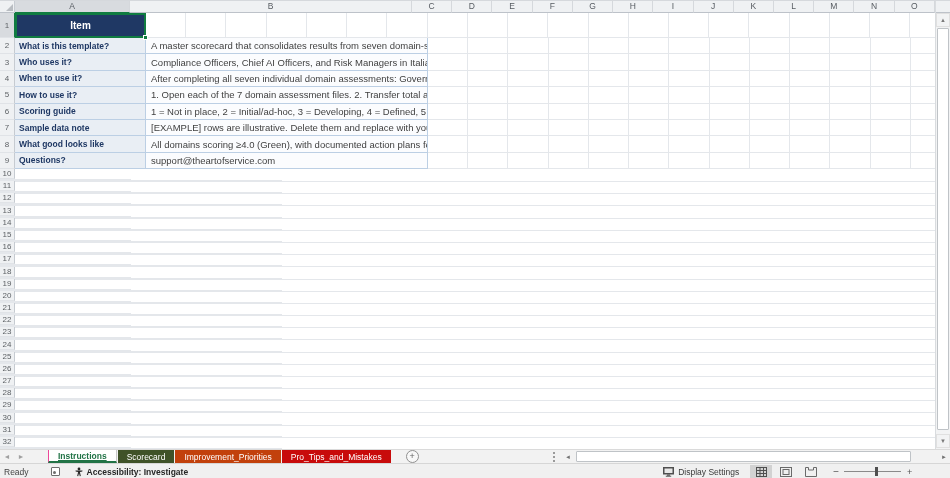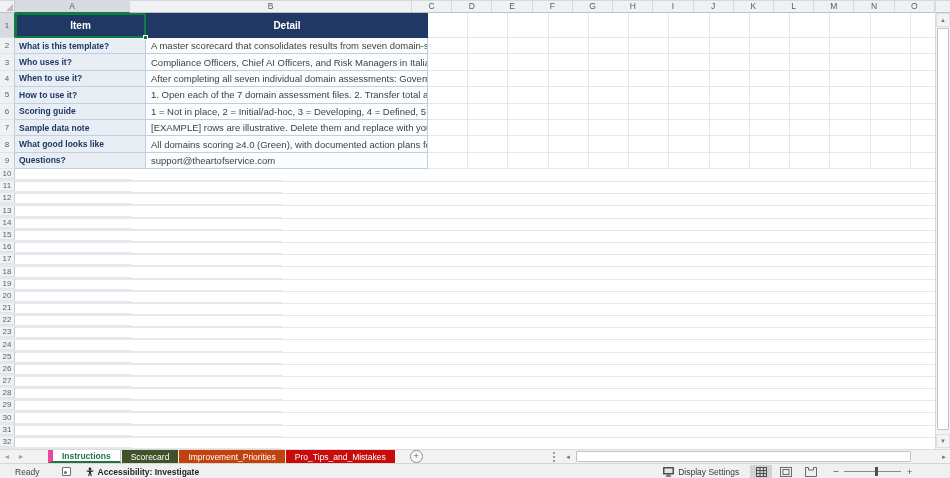--- a/index.html
+++ b/index.html
@@ -38,31 +38,31 @@
   .vs-corner { height:12px; background:#EFF1F3; border-bottom:1px solid #BDC2C9; }
   .vs-btn { height:14px; display:flex; align-items:center; justify-content:center; font-size:6px; color:#7A7A7A; background:#F2F3F4; border:1px solid #E0E0E0; cursor:default; }
   .vs-thumb { margin:1px 1px; height:402px; background:#FFFFFF; border:1px solid #BFC3C7; border-radius:1px; }
   .vs-btn.down { position:absolute; bottom:1px; left:0; right:0; }
 
   
   .tab-bar { position:absolute; left:0; top:448px; width:950px; height:14px; background:#F2F2F2; border-top:1px solid #DADADA; display:flex; align-items:stretch; font-size:8.5px; }
   .tab-nav { width:14px; display:flex; align-items:center; justify-content:center; color:#A0A0A0; font-size:7px; }
   .tabs { display:flex; margin-left:20px; }
   .tab { padding:0 9px; display:flex; align-items:center; white-space:nowrap; margin-right:1px; cursor:default; }
-  .tab.active { font-weight:bold; border-left:5px solid #ec4899; border-right:1px solid #C8C8C8; border-bottom:2px solid #217346; }
+  .tab.active { font-weight:bold; border-left:1px solid #ec4899; border-right:1px solid #C8C8C8; border-bottom:2px solid #217346;text-decoration:underline; }
   .new-sheet { width:13px; height:13px; margin:0 0 0 14px; align-self:center; border-radius:50%; border:1px solid #909090; color:#666; font-size:9px; line-height:10px; text-align:center; background:#F8F8F8; }
   .tab-spacer { flex:1; }
   .splitter { width:5px; align-self:center; height:10px; border-left:2px dotted #9A9A9A; margin-right:4px; }
   .hs-btn { width:12px; display:flex; align-items:center; justify-content:center; color:#707070; font-size:6px; }
   .hs-track { width:364px; position:relative; background:#F2F2F2; align-self:center; height:11px; }
   .hs-thumb { position:absolute; left:2px; top:0; width:335px; height:11px; background:#FFFFFF; border:1px solid #BFC3C7; border-radius:1px; }
 
   
   .status-bar { position:absolute; left:0; top:462px; width:950px; height:16px; background:#F0F0F0; border-top:1px solid #D6D6D6; display:flex; align-items:center; font-size:8.5px; color:#3A3A3A; }
-  .sb-ready { margin-left:15px; color:#444; }
+  .sb-ready { margin-left:4px; color:#444; }
   .macro-icon { width:9px; height:9px; margin-left:22px; border:1px solid #6E6E6E; border-radius:1px; position:relative; background:linear-gradient(#fff,#fff); }
   .macro-icon::after { content:""; position:absolute; left:1px; bottom:1px; width:3px; height:3px; background:#6E6E6E; border-radius:50%; }
   .sb-acc { display:flex; align-items:center; margin-left:14px; font-weight:bold; color:#262626; }
   .sb-acc svg { margin-right:3px; }
   .sb-right { position:absolute; right:0; top:0; height:100%; display:flex; align-items:center; }
   .sb-display { display:flex; align-items:center; margin-right:11px; }
   .sb-display svg { margin-right:4px; }
   .view-btn { width:22px; height:14px; display:flex; align-items:center; justify-content:center; margin-right:3px; }
   .view-btn.active { background:#D2D2D2; }
   .zoom-out { margin:0 5px 0 8px; font-size:10px; color:#555; }
@@ -98,23 +98,20 @@
       <div class="colh">O</div>
     </div>
 
   <div class="rows-wrap">
     <div class="row row1">
       <div class="rn">1</div>
       <div class="ca hdr active-cell">
         <span>Item</span>
         <div class="fill-handle"></div>
       </div>
-      <div class="cb hdr">
-        <span>Detail</span>
-      </div>
       <div class="rest"></div>
     </div>
     <div>
         <div class="row crow">
           <div class="rn">2</div>
           <div class="ca">What is this template?</div>
           <div class="cb">A master scorecard that consolidates results from seven domain-specific AI</div>
           <div class="rest"></div>
         </div>
         <div class="row crow">

